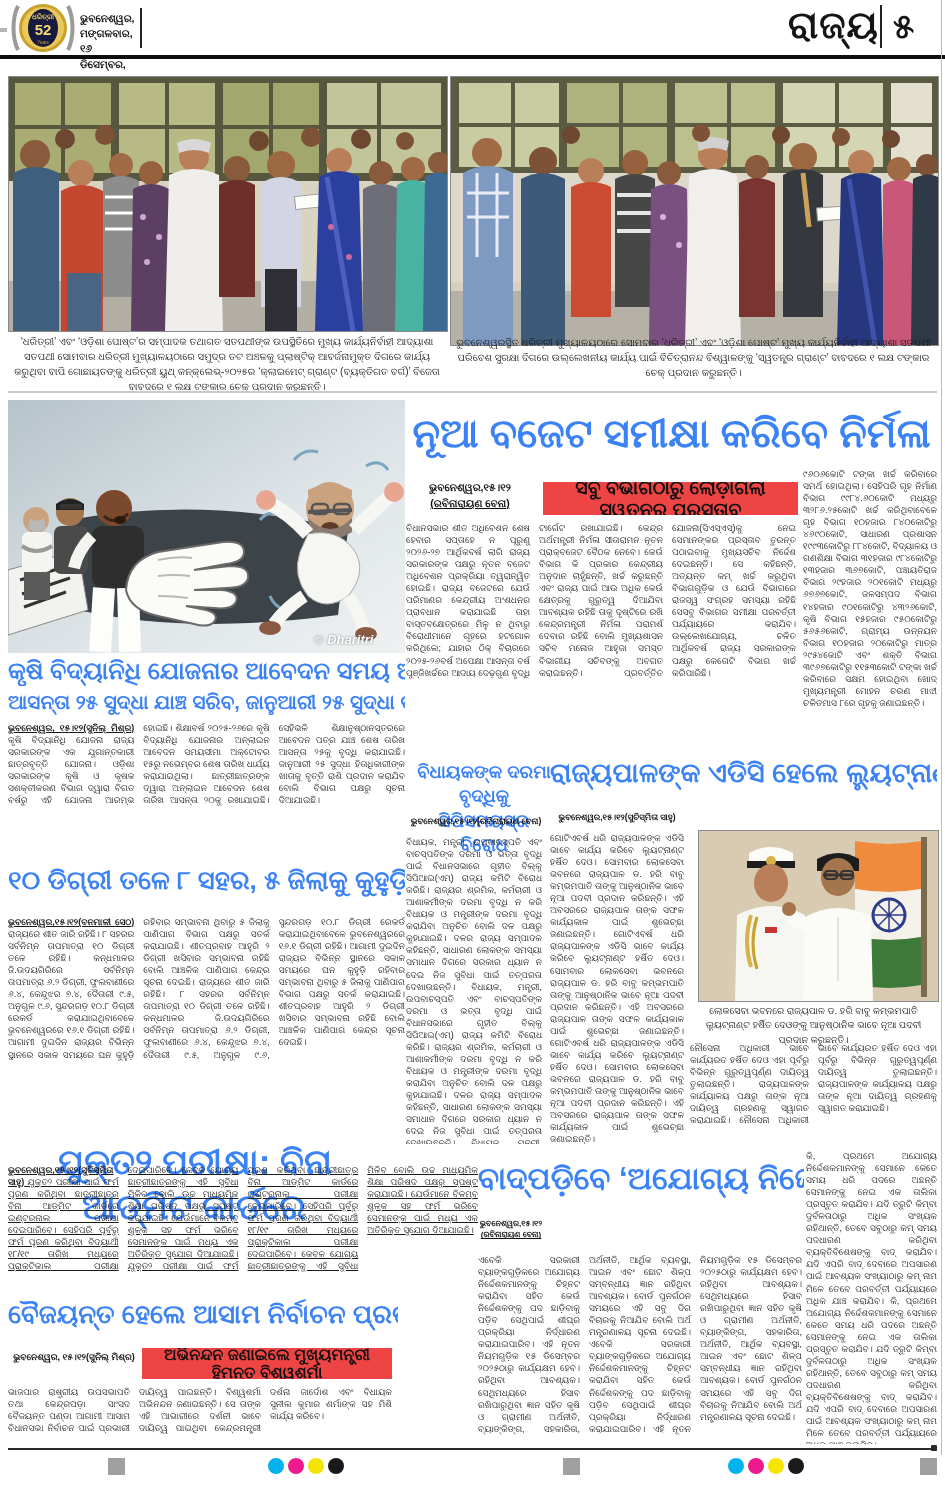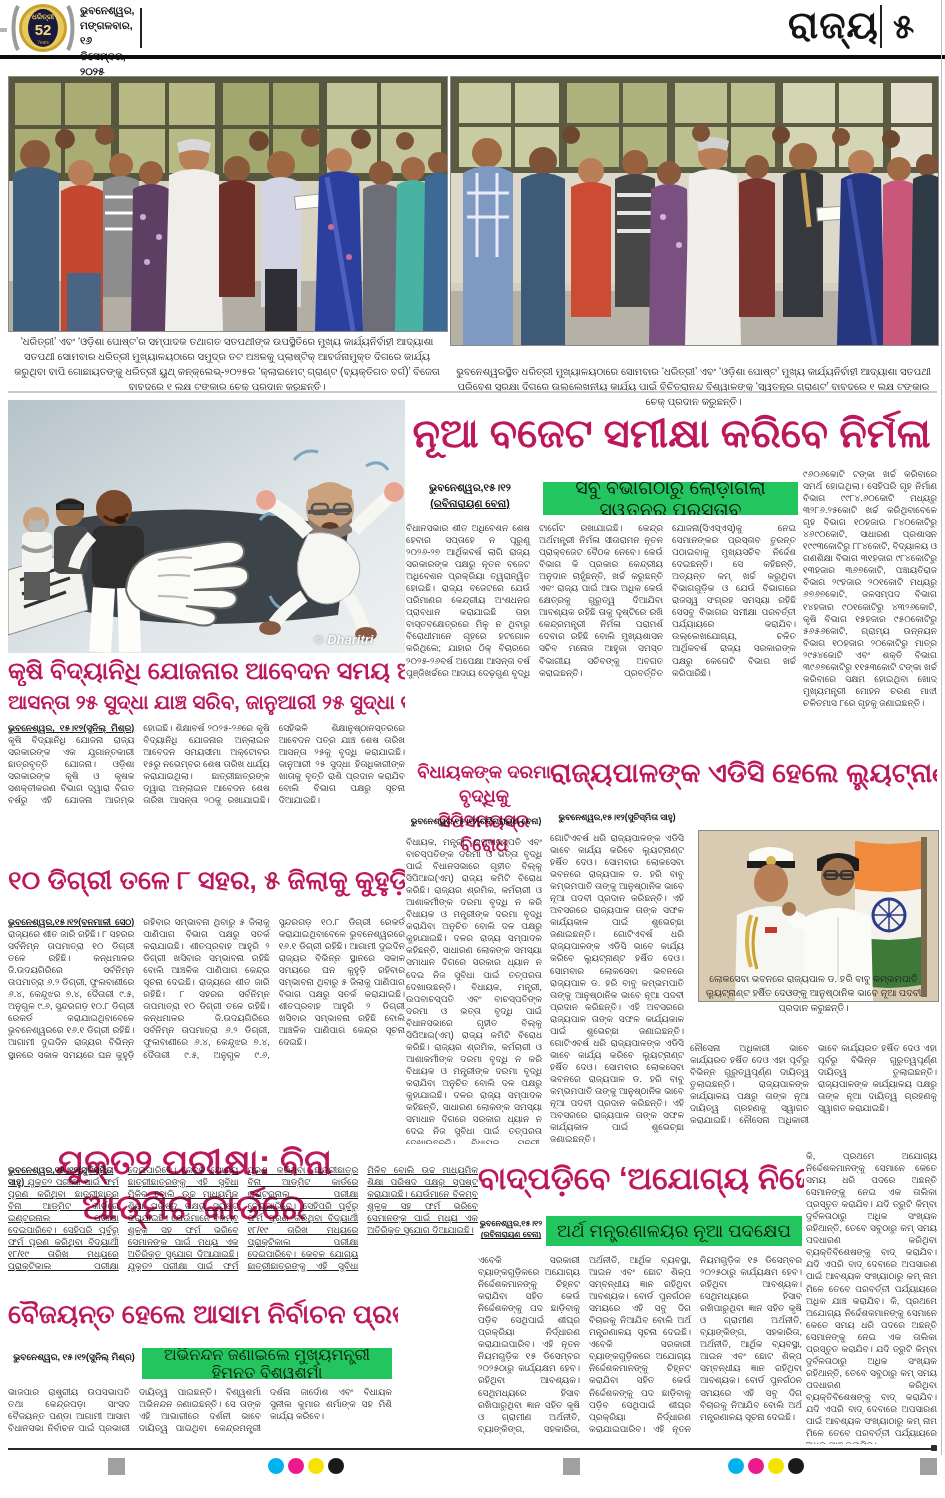--- a/index.html
+++ b/index.html
@@ -12,22 +12,22 @@
   .mast-date{font-size:10.5px;font-weight:bold;line-height:1.45;color:#111;}
   .vdiv{width:2px;background:#222;}
   .section-title{font-size:38px;font-weight:bold;letter-spacing:1px;}
   .page-num{font-size:34px;font-weight:bold;}
   .head-rule{background:#0d0d0d;}
   
   .photo-frame{border:1px solid #8a8a8a;background:#cfc9b8;}
   .caption{font-size:10px;line-height:1.5;text-align:center;color:#1c1c1c;}
   .gray-rule{background:#c9c9c9;}
   
-  .hl{font-weight:bold;color:#be185d;text-align:center;overflow:hidden;}
-  .subhead-box{background:#22c55e;font-weight:normal;text-align:center;color:#101010;
+  .hl{font-weight:bold;color:#3b82f6;text-align:center;overflow:hidden;}
+  .subhead-box{background:#ef4444;font-weight:bold;text-align:center;color:#101010;
                display:flex;align-items:center;justify-content:center;overflow:hidden;}
   .dlwrap{font-weight:bold;text-align:center;color:#111;}
   .dl{font-weight:bold;text-decoration:underline;}
   
   .body-txt{font-size:9px;line-height:1.34;text-align:justify;overflow:hidden;color:#1b1b1b;
             word-break:break-word;}
   .cols3{column-count:3;column-gap:9px;}
   .cols4{column-count:4;column-gap:9px;}
   .cols2{column-count:2;column-gap:9px;}
   
@@ -47,21 +47,21 @@
     <path d="M8 4 C2 16 2 36 8 48" stroke="#9a9a9a" stroke-width="4" fill="none"></path>
     <path d="M58 4 C64 16 64 36 58 48" stroke="#9a9a9a" stroke-width="4" fill="none"></path>
     <circle cx="33" cy="26" r="24" fill="#caa22b"></circle>
     <circle cx="33" cy="26" r="21" fill="#e8c95e"></circle>
     <ellipse cx="33" cy="26" rx="15" ry="19" fill="#171a3e"></ellipse>
     <text x="33" y="17" text-anchor="middle" font-size="7" fill="#e8c95e" font-weight="bold">ଧରିତ୍ରୀ</text>
     <text x="33" y="33" text-anchor="middle" font-size="15" fill="#f3d977" font-weight="bold">52</text>
     <text x="33" y="42" text-anchor="middle" font-size="4.5" fill="#caa22b">Years</text>
   </svg>
 
-  <div class="abs mast-date" style="left:80px;top:3px;width:58px;">
+  <div class="abs mast-date" style="left:80px;top:11px;width:58px;">
     <div>ଭୁବନେଶ୍ୱର, ମଙ୍ଗଳବାର,</div>
     <div>୧୬ ଡିସେମ୍ବର, ୨୦୨୫</div>
   </div>
   <div class="abs vdiv" style="left:140px;top:8px;height:40px;"></div>
 
   <div class="abs section-title" style="left:788px;top:4px;width:88px;text-align:right;">ରାଜ୍ୟ</div>
   <div class="abs vdiv" style="left:880px;top:5px;height:43px;"></div>
   <div class="abs page-num" style="left:893px;top:7px;width:40px;">୫</div>
 
   <div class="abs head-rule" style="left:0;top:55px;width:945px;height:4px;"></div>
@@ -233,21 +233,21 @@
         </g>
       <g>
           <circle cx="120" cy="58" r="9" fill="#6d4730"></circle>
           <circle cx="250" cy="56" r="9" fill="#7d5236"></circle>
           <circle cx="330" cy="58" r="9" fill="#6d4730"></circle>
           <circle cx="390" cy="60" r="9" fill="#7d5236"></circle>
           <circle cx="440" cy="62" r="9" fill="#6d4730"></circle>
         </g>
     </g>
   </svg>
-  <div class="abs caption" style="left:450px;top:364px;width:487px;height:36px;">ଭୁବନେଶ୍ୱରସ୍ଥିତ ଧରିତ୍ରୀ ମୁଖ୍ୟାଳୟଠାରେ ସୋମବାର ‘ଧରିତ୍ରୀ’ ଏବଂ ‘ଓଡ଼ିଶା ପୋଷ୍ଟ’ ମୁଖ୍ୟ କାର୍ଯ୍ୟନିର୍ବାହୀ ଆଦ୍ୟାଶା ସତପଥୀ ପରିବେଶ ସୁରକ୍ଷା ଦିଗରେ ଉଲ୍ଲେଖନୀୟ କାର୍ଯ୍ୟ ପାଇଁ ବିଚିତ୍ରାନନ୍ଦ ବିଶ୍ୱାଳଙ୍କୁ ‘ସ୍ୱତନ୍ତ୍ର ଗ୍ରାଣ୍ଟ’ ବାବଦରେ ୧ ଲକ୍ଷ ଟଙ୍କାର ଚେକ୍ ପ୍ରଦାନ କରୁଛନ୍ତି।</div>
+  <div class="abs caption" style="left:450px;top:335px;width:487px;height:36px;">ଭୁବନେଶ୍ୱରସ୍ଥିତ ଧରିତ୍ରୀ ମୁଖ୍ୟାଳୟଠାରେ ସୋମବାର ‘ଧରିତ୍ରୀ’ ଏବଂ ‘ଓଡ଼ିଶା ପୋଷ୍ଟ’ ମୁଖ୍ୟ କାର୍ଯ୍ୟନିର୍ବାହୀ ଆଦ୍ୟାଶା ସତପଥୀ ପରିବେଶ ସୁରକ୍ଷା ଦିଗରେ ଉଲ୍ଲେଖନୀୟ କାର୍ଯ୍ୟ ପାଇଁ ବିଚିତ୍ରାନନ୍ଦ ବିଶ୍ୱାଳଙ୍କୁ ‘ସ୍ୱତନ୍ତ୍ର ଗ୍ରାଣ୍ଟ’ ବାବଦରେ ୧ ଲକ୍ଷ ଟଙ୍କାର ଚେକ୍ ପ୍ରଦାନ କରୁଛନ୍ତି।</div>
 
   <div class="abs gray-rule" style="left:8px;top:391px;width:929px;height:2px;"></div>
 
   <svg class="abs" style="left:8px;top:400px;" width="397" height="253" viewBox="0 0 397 253">
     <defs>
       <linearGradient id="sky" x1="0" y1="0" x2="1" y2="1">
         <stop offset="0" stop-color="#b6c3ca"></stop>
           <stop offset="0.55" stop-color="#dde4e7"></stop>
           <stop offset="1" stop-color="#eef1f2"></stop>
       </linearGradient>
@@ -385,29 +385,28 @@
       <ellipse cx="139" cy="46" rx="17" ry="19" fill="#a5764e"></ellipse>
       <path d="M124 44 L154 44" stroke="#333" stroke-width="3"></path>
       <rect x="126" y="40" width="12" height="8" rx="3" fill="none" stroke="#333" stroke-width="2"></rect>
       <rect x="142" y="40" width="12" height="8" rx="3" fill="none" stroke="#333" stroke-width="2"></rect>
       <path d="M106 86 Q139 68 172 86 L174 170 L104 170 Z" fill="#fbfbf7"></path>
       <path d="M112 92 Q96 96 92 82" stroke="#fbfbf7" stroke-width="12" fill="none"></path>
       <circle cx="90" cy="78" r="7" fill="#a5764e"></circle>
       <path d="M139 86 L139 150" stroke="#e4e2da" stroke-width="2"></path>
     </g>
   </svg>
-  <div class="abs caption" style="left:690px;top:972px;width:247px;height:34px;font-size:9.5px;">ଲୋକସେବା ଭବନରେ ରାଜ୍ୟପାଳ ଡ. ହରି ବାବୁ କମ୍ଭମପାତି ଲ୍ୟୁଟ୍‌ନାଣ୍ଟ ହର୍ଷିତ ଦେଓଙ୍କୁ ଆନୁଷ୍ଠାନିକ ଭାବେ ନୂଆ ପଦବୀ ପ୍ରଦାନ କରୁଛନ୍ତି।</div>
+  <div class="abs caption" style="left:690px;top:1004px;width:247px;height:34px;font-size:9.5px;">ଲୋକସେବା ଭବନରେ ରାଜ୍ୟପାଳ ଡ. ହରି ବାବୁ କମ୍ଭମପାତି ଲ୍ୟୁଟ୍‌ନାଣ୍ଟ ହର୍ଷିତ ଦେଓଙ୍କୁ ଆନୁଷ୍ଠାନିକ ଭାବେ ନୂଆ ପଦବୀ ପ୍ରଦାନ କରୁଛନ୍ତି।</div>
   <div class="abs body-txt cols2 hide-x" style="left:690px;top:1042px;width:247px;height:102px;">ନୌସେନା ଅଧିକାରୀ ଭାବେ କାର୍ଯ୍ୟରତ ହର୍ଷିତ ଦେଓ ଏହା ପୂର୍ବରୁ ବିଭିନ୍ନ ଗୁରୁତ୍ୱପୂର୍ଣ୍ଣ ଦାୟିତ୍ୱ ତୁଲାଇଛନ୍ତି। ରାଜ୍ୟପାଳଙ୍କ କାର୍ଯ୍ୟାଳୟ ପକ୍ଷରୁ ତାଙ୍କ ନୂଆ ଦାୟିତ୍ୱ ଗ୍ରହଣକୁ ସ୍ୱାଗତ କରାଯାଇଛି। ନୌସେନା ଅଧିକାରୀ ଭାବେ କାର୍ଯ୍ୟରତ ହର୍ଷିତ ଦେଓ ଏହା ପୂର୍ବରୁ ବିଭିନ୍ନ ଗୁରୁତ୍ୱପୂର୍ଣ୍ଣ ଦାୟିତ୍ୱ ତୁଲାଇଛନ୍ତି। ରାଜ୍ୟପାଳଙ୍କ କାର୍ଯ୍ୟାଳୟ ପକ୍ଷରୁ ତାଙ୍କ ନୂଆ ଦାୟିତ୍ୱ ଗ୍ରହଣକୁ ସ୍ୱାଗତ କରାଯାଇଛି।</div>
 
   <div class="abs hl nowrap" style="left:478px;top:1158px;width:326px;font-size:31px;line-height:1.35;">ବାଦ୍‌ପଡ଼ିବେ ‘ଅଯୋଗ୍ୟ ନିର୍ଦ୍ଦେଶକ’</div>
   <div class="abs dlwrap" style="left:478px;top:1218px;width:66px;font-size:8px;line-height:1.4;">
     <div>ଭୁବନେଶ୍ୱର,୧୫।୧୨</div>
     <div style="text-decoration:underline;">(ରବିନାରାୟଣ ବେନା)</div>
   </div>
-  <div class="abs subhead-box" style="left:546px;top:1216px;width:256px;height:30px;font-size:18px;">ଅର୍ଥ ମନ୍ତ୍ରଣାଳୟର ନୂଆ ପଦକ୍ଷେପ</div>
   <div class="abs body-txt cols3 hide-x" style="left:478px;top:1254px;width:324px;height:190px;">ଏବେକି ସରକାରୀ ବ୍ୟାଙ୍କଗୁଡ଼ିକରେ ଅଯୋଗ୍ୟ ନିର୍ଦ୍ଦେଶକମାନଙ୍କୁ ଚିହ୍ନଟ କରାଯିବା ସହିତ କେଉଁ ନିର୍ଦ୍ଦେଶକଙ୍କୁ ପଦ ଛାଡ଼ିବାକୁ ପଡ଼ିବ ସେଥିପାଇଁ ଶୀଘ୍ର ପ୍ରକ୍ରିୟା ନିର୍ଦ୍ଧାରଣ କରାଯାଇପାରିବ। ଏହି ନୂତନ ନିୟମଗୁଡ଼ିକ ୧୫ ଡିସେମ୍ବର ୨୦୨୫ଠାରୁ କାର୍ଯ୍ୟକ୍ଷମ ହେବ। ରହିଥିବା ଆବଶ୍ୟକ। ସେଥିମଧ୍ୟରେ ହିସାବ ରଖିପାରୁଥିବା ଜ୍ଞାନ ସହିତ କୃଷି ଓ ଗ୍ରାମୀଣ ଅର୍ଥନୀତି, ବ୍ୟାଙ୍କିଙ୍ଗ, ସହକାରିତା, ଅର୍ଥନୀତି, ଆର୍ଥିକ ବ୍ୟବସ୍ଥା, ଆଇନ ଏବଂ ଛୋଟ ଶିଳ୍ପ ସମ୍ବନ୍ଧୀୟ ଜ୍ଞାନ ରହିଥିବା ଆବଶ୍ୟକ। ବୋର୍ଡ ପୁନର୍ଗଠନ ସମୟରେ ଏହି ସବୁ ଦିଗ ବିଚାରକୁ ନିଆଯିବ ବୋଲି ଅର୍ଥ ମନ୍ତ୍ରଣାଳୟ ସୂଚନା ଦେଇଛି। ଏବେକି ସରକାରୀ ବ୍ୟାଙ୍କଗୁଡ଼ିକରେ ଅଯୋଗ୍ୟ ନିର୍ଦ୍ଦେଶକମାନଙ୍କୁ ଚିହ୍ନଟ କରାଯିବା ସହିତ କେଉଁ ନିର୍ଦ୍ଦେଶକଙ୍କୁ ପଦ ଛାଡ଼ିବାକୁ ପଡ଼ିବ ସେଥିପାଇଁ ଶୀଘ୍ର ପ୍ରକ୍ରିୟା ନିର୍ଦ୍ଧାରଣ କରାଯାଇପାରିବ। ଏହି ନୂତନ ନିୟମଗୁଡ଼ିକ ୧୫ ଡିସେମ୍ବର ୨୦୨୫ଠାରୁ କାର୍ଯ୍ୟକ୍ଷମ ହେବ। ରହିଥିବା ଆବଶ୍ୟକ। ସେଥିମଧ୍ୟରେ ହିସାବ ରଖିପାରୁଥିବା ଜ୍ଞାନ ସହିତ କୃଷି ଓ ଗ୍ରାମୀଣ ଅର୍ଥନୀତି, ବ୍ୟାଙ୍କିଙ୍ଗ, ସହକାରିତା, ଅର୍ଥନୀତି, ଆର୍ଥିକ ବ୍ୟବସ୍ଥା, ଆଇନ ଏବଂ ଛୋଟ ଶିଳ୍ପ ସମ୍ବନ୍ଧୀୟ ଜ୍ଞାନ ରହିଥିବା ଆବଶ୍ୟକ। ବୋର୍ଡ ପୁନର୍ଗଠନ ସମୟରେ ଏହି ସବୁ ଦିଗ ବିଚାରକୁ ନିଆଯିବ ବୋଲି ଅର୍ଥ ମନ୍ତ୍ରଣାଳୟ ସୂଚନା ଦେଇଛି।</div>
   <div class="abs body-txt hide-x" style="left:806px;top:1150px;width:131px;height:294px;">କି, ପ୍ରଥମେ ଅଯୋଗ୍ୟ ନିର୍ଦ୍ଦେଶକମାନଙ୍କୁ ସେମାନେ କେତେ ସମୟ ଧରି ପଦରେ ଅଛନ୍ତି ସେମାନଙ୍କୁ ନେଇ ଏକ ତାଲିକା ପ୍ରସ୍ତୁତ କରାଯିବ। ଯଦି ତ୍ରୁଟି କିମ୍ବା ଦୁର୍ବଳତାଠାରୁ ଅଧିକ ସଂଖ୍ୟକ ରହିଥାନ୍ତି, ତେବେ ସବୁଠାରୁ କମ୍ ସମୟ ପଦଧାରଣ କରିଥିବା ବ୍ୟକ୍ତିବିଶେଷଙ୍କୁ ବାଦ୍ କରାଯିବ। ଯଦି ଏପରି ବାଦ୍ ଦେବାରେ ଅପସାରଣ ପାଇଁ ଆବଶ୍ୟକ ସଂଖ୍ୟାଠାରୁ କମ୍ ନାମ ମିଳେ ତେବେ ପରବର୍ତ୍ତୀ ପର୍ଯ୍ୟାୟରେ ଅଧିକ ଯାଞ୍ଚ କରାଯିବ। କି, ପ୍ରଥମେ ଅଯୋଗ୍ୟ ନିର୍ଦ୍ଦେଶକମାନଙ୍କୁ ସେମାନେ କେତେ ସମୟ ଧରି ପଦରେ ଅଛନ୍ତି ସେମାନଙ୍କୁ ନେଇ ଏକ ତାଲିକା ପ୍ରସ୍ତୁତ କରାଯିବ। ଯଦି ତ୍ରୁଟି କିମ୍ବା ଦୁର୍ବଳତାଠାରୁ ଅଧିକ ସଂଖ୍ୟକ ରହିଥାନ୍ତି, ତେବେ ସବୁଠାରୁ କମ୍ ସମୟ ପଦଧାରଣ କରିଥିବା ବ୍ୟକ୍ତିବିଶେଷଙ୍କୁ ବାଦ୍ କରାଯିବ। ଯଦି ଏପରି ବାଦ୍ ଦେବାରେ ଅପସାରଣ ପାଇଁ ଆବଶ୍ୟକ ସଂଖ୍ୟାଠାରୁ କମ୍ ନାମ ମିଳେ ତେବେ ପରବର୍ତ୍ତୀ ପର୍ଯ୍ୟାୟରେ ଅଧିକ ଯାଞ୍ଚ କରାଯିବ।</div>
 
   <div class="abs bottom-rule" style="left:8px;top:1448px;width:929px;height:2px;"></div>
   <div class="abs" style="left:931px;top:1445px;width:6px;height:6px;background:#2a2a2a;border-radius:1px;"></div>
 
   <div class="abs reg-sq" style="left:108px;top:1458px;"></div>
   <div class="abs" style="left:268px;top:1458px;">
     <span class="reg-dot" style="background:#00b3ef;"></span><span class="reg-dot" style="background:#ec1a8c;"></span><span class="reg-dot" style="background:#f5e300;"></span><span class="reg-dot" style="background:#1a1a1a;"></span>
   </div>

